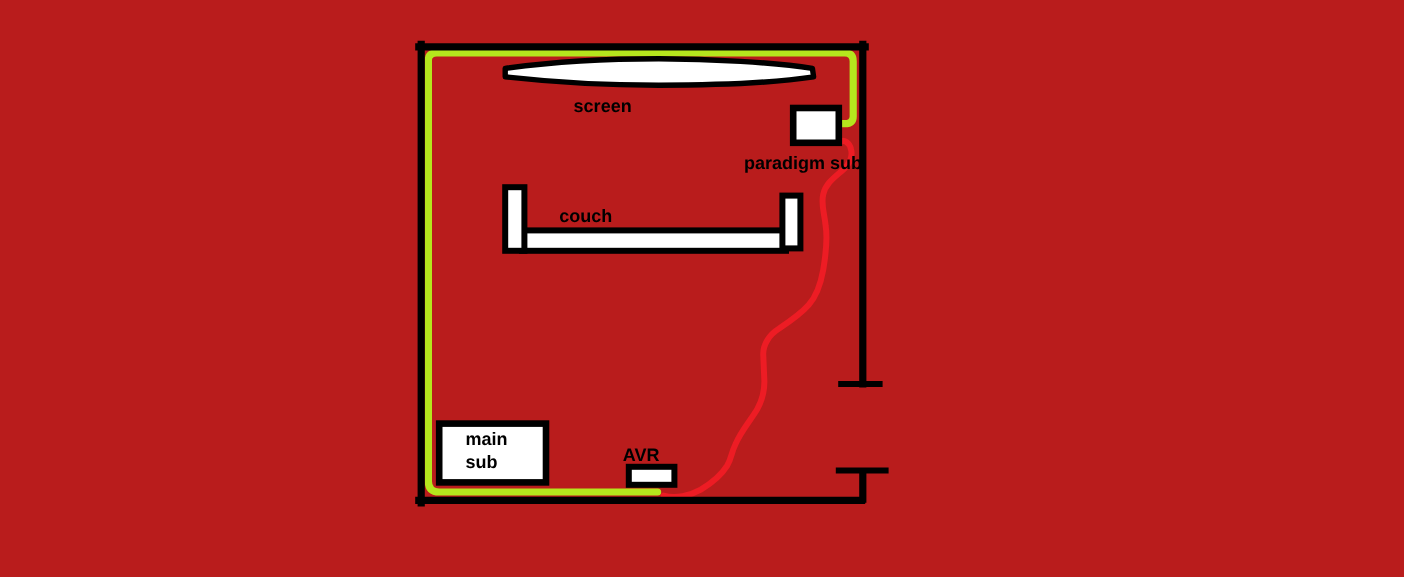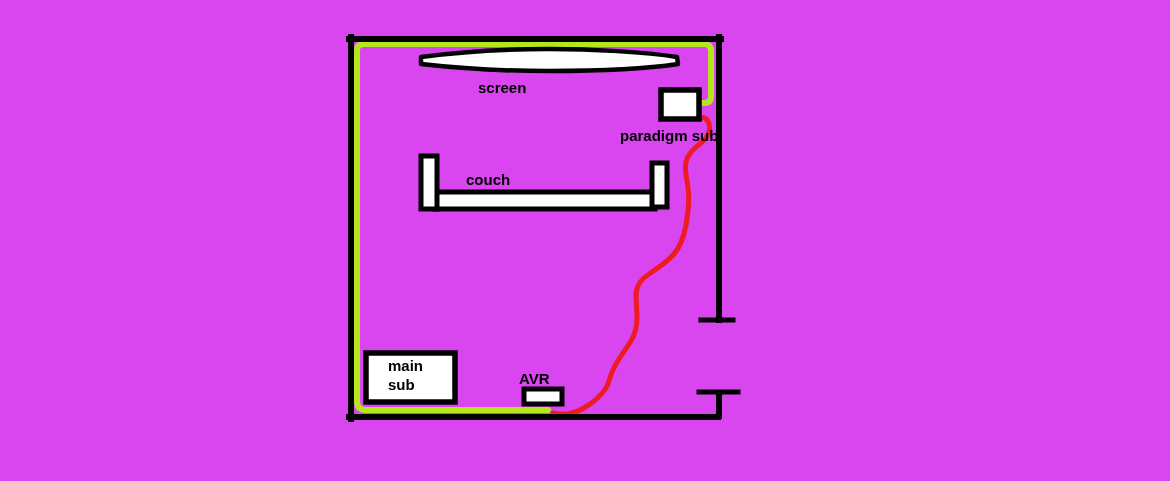--- a/index.html
+++ b/index.html
@@ -5,21 +5,21 @@
   html, body {
     margin: 0;
     padding: 0;
     background: #ffffff;
     font-family: "Liberation Sans", sans-serif;
   }
   .canvas {
     position: relative;
     width: 1170px;
     height: 481px;
-    background: #d946ef;
+    background: #b91c1c;
     overflow: hidden;
   }
   svg { display: block; }
   .diagram-label {
     font-family: "Liberation Sans", sans-serif;
     font-weight: bold;
     font-size: 15px;
   }
 </style>
 </head>

